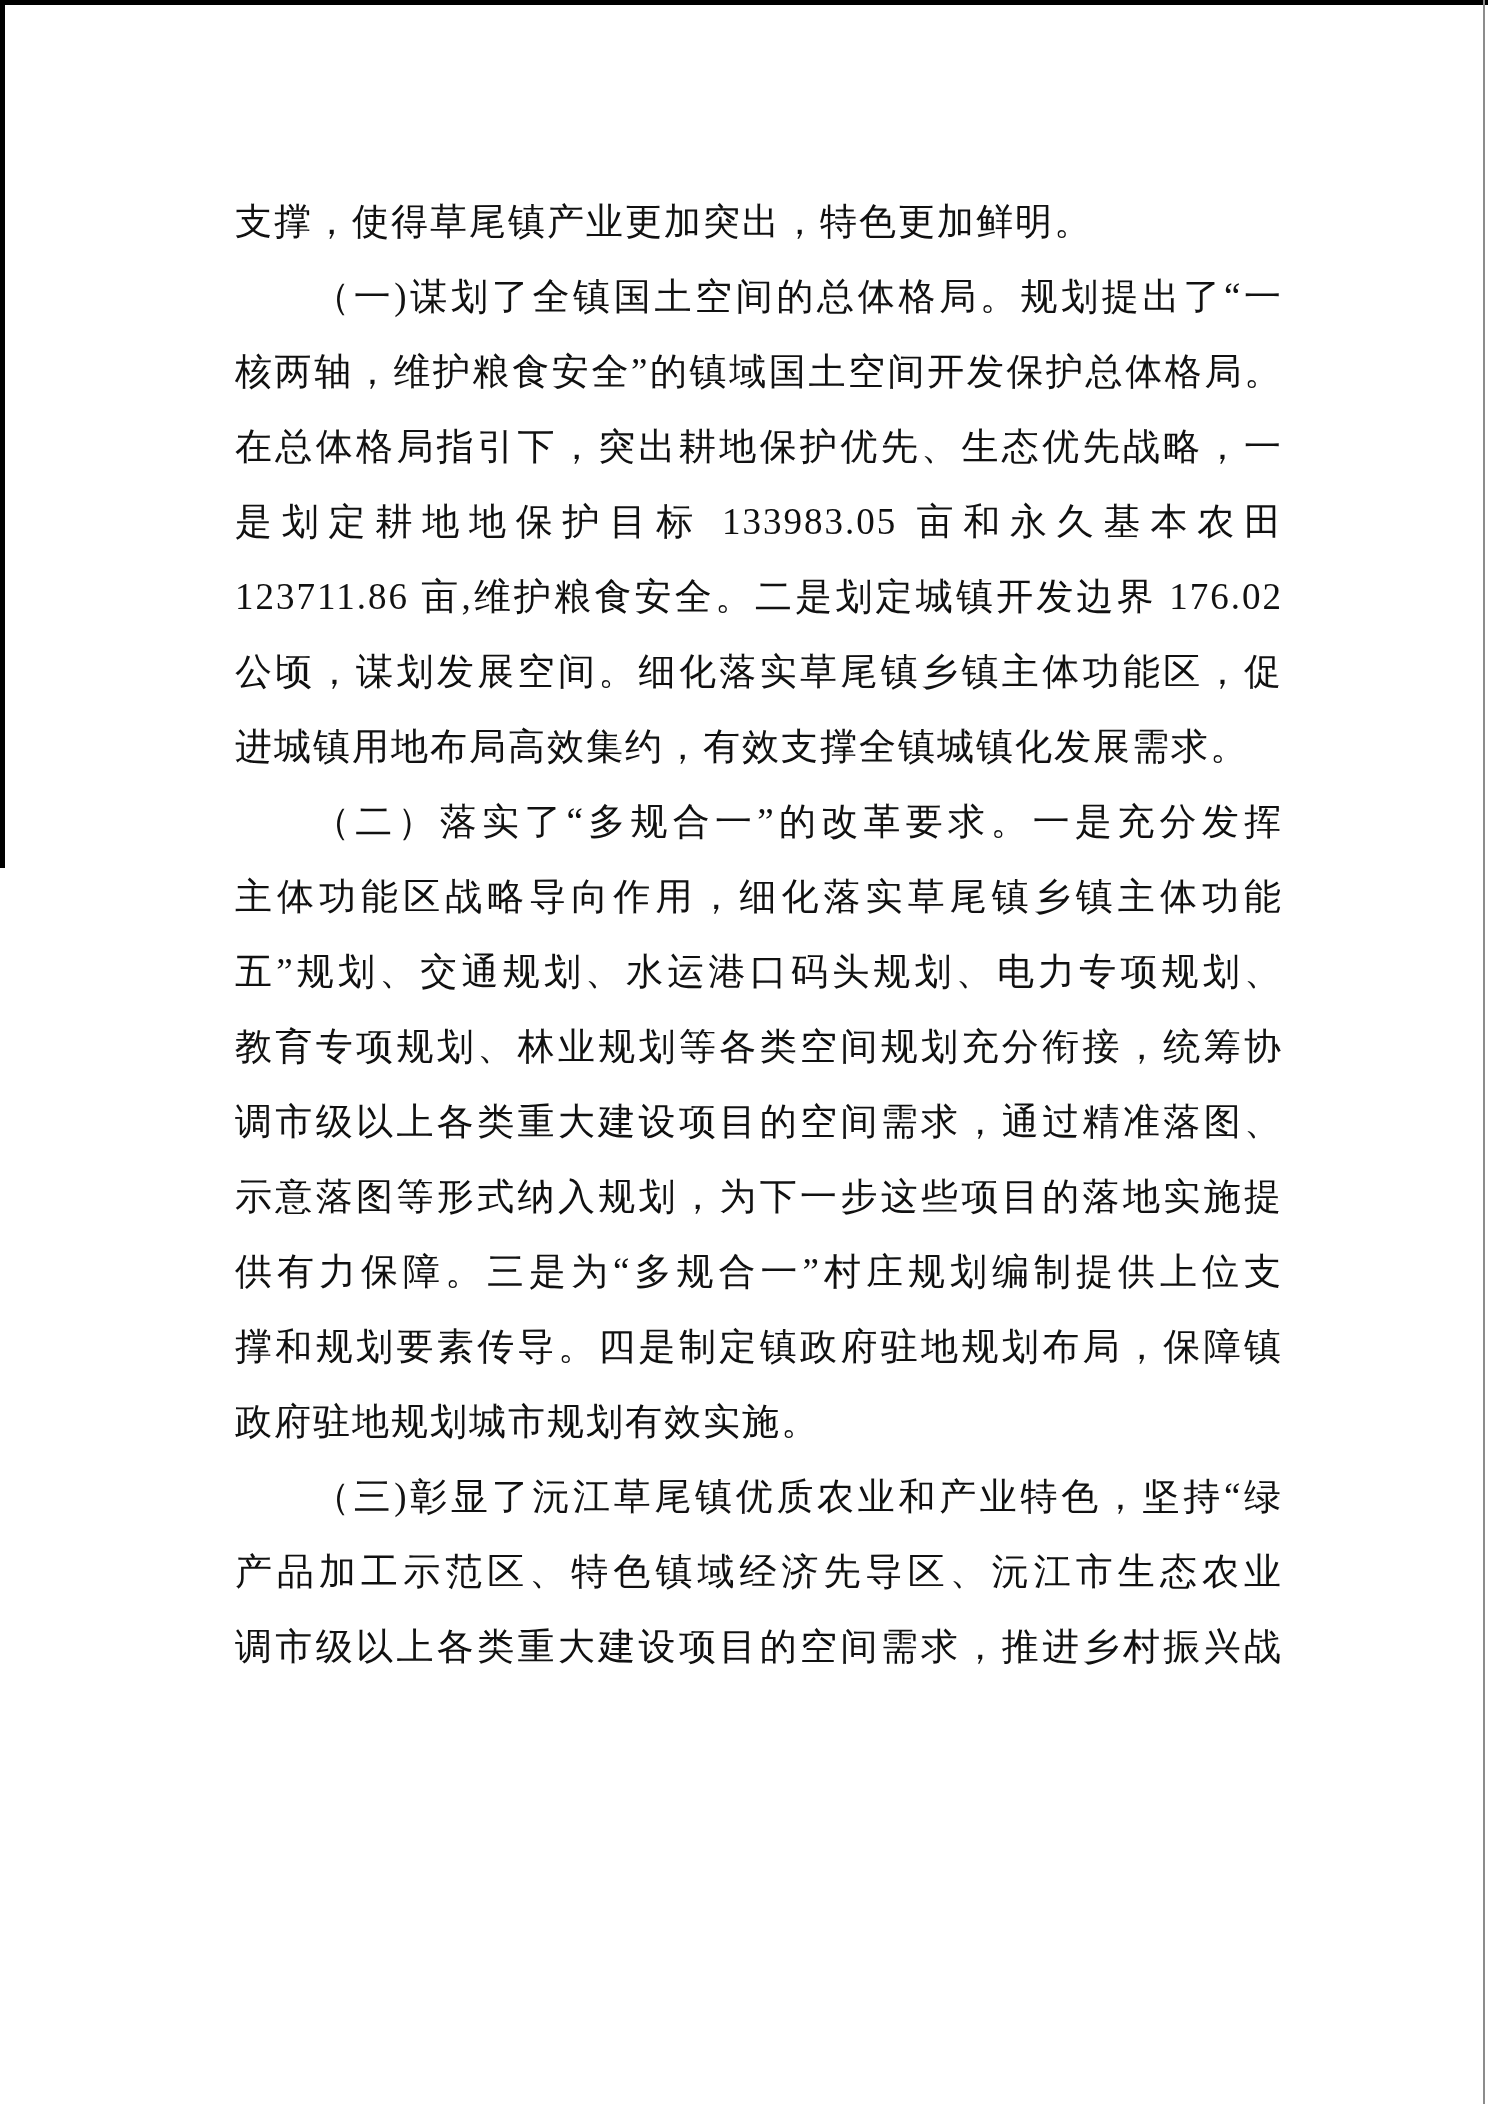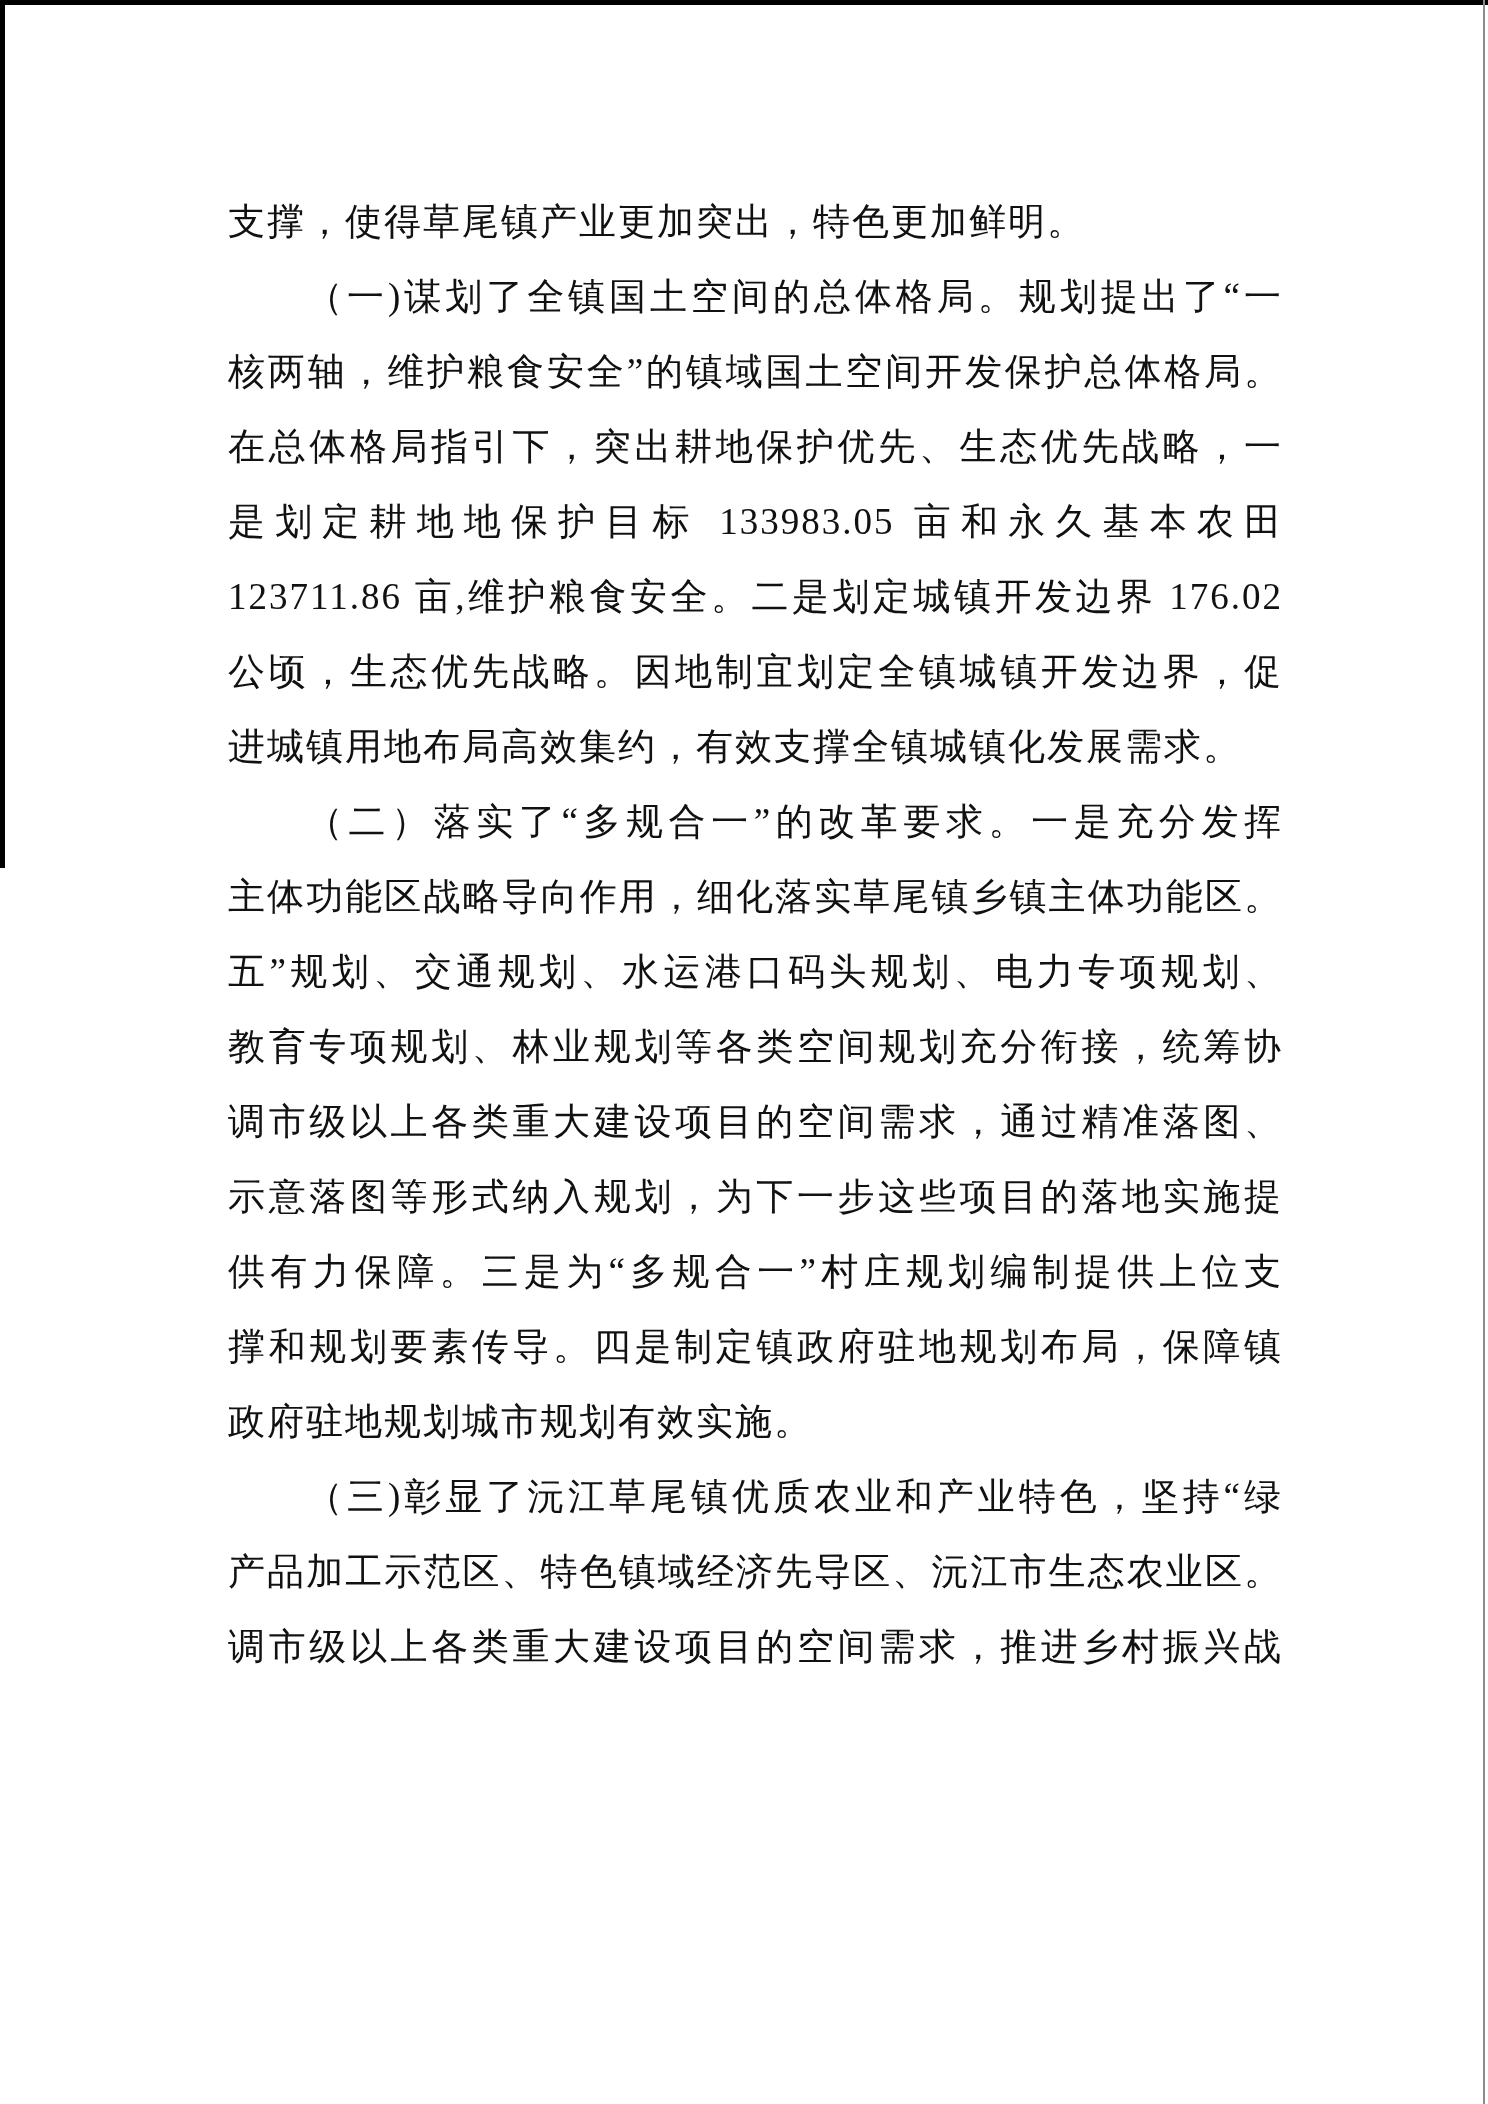--- a/index.html
+++ b/index.html
@@ -43,20 +43,21 @@
     width: 1055px;
   }
   .line {
     height: 75px;
     line-height: 75px;
     font-size: 37px;
     letter-spacing: 2px;
     white-space: normal;
     overflow: hidden;
     text-align: left;
+    margin-left: 7px;
   }
   .j {
     text-align: justify;
     text-align-last: justify;
   }
   .ind {
     text-indent: 78px;
   }
 </style>
 </head>
@@ -67,21 +68,21 @@
   <div class="left-edge"></div>
   <div class="right-edge-line"></div>
 
   <div class="text-block">
     <div class="line">支撑，使得草尾镇产业更加突出，特色更加鲜明。</div>
     <div class="line j ind">（一)谋划了全镇国土空间的总体格局。规划提出了“一</div>
     <div class="line j">核两轴，维护粮食安全”的镇域国土空间开发保护总体格局。</div>
     <div class="line j">在总体格局指引下，突出耕地保护优先、生态优先战略，一</div>
     <div class="line j">是划定耕地地保护目标 133983.05 亩和永久基本农田</div>
     <div class="line j">123711.86 亩,维护粮食安全。二是划定城镇开发边界 176.02</div>
-    <div class="line j">公顷，生态优先战略。因地制宜划定全镇城镇开发边界，促</div>
+    <div class="line j">公顷，谋划发展空间。细化落实草尾镇乡镇主体功能区，促</div>
     <div class="line">进城镇用地布局高效集约，有效支撑全镇城镇化发展需求。</div>
     <div class="line j ind">（二）落实了“多规合一”的改革要求。一是充分发挥</div>
     <div class="line j">主体功能区战略导向作用，细化落实草尾镇乡镇主体功能区。</div>
     <div class="line j">五”规划、交通规划、水运港口码头规划、电力专项规划、</div>
     <div class="line j">教育专项规划、林业规划等各类空间规划充分衔接，统筹协</div>
     <div class="line j">调市级以上各类重大建设项目的空间需求，通过精准落图、</div>
     <div class="line j">示意落图等形式纳入规划，为下一步这些项目的落地实施提</div>
     <div class="line j">供有力保障。三是为“多规合一”村庄规划编制提供上位支</div>
     <div class="line j">撑和规划要素传导。四是制定镇政府驻地规划布局，保障镇</div>
     <div class="line">政府驻地规划城市规划有效实施。</div>

